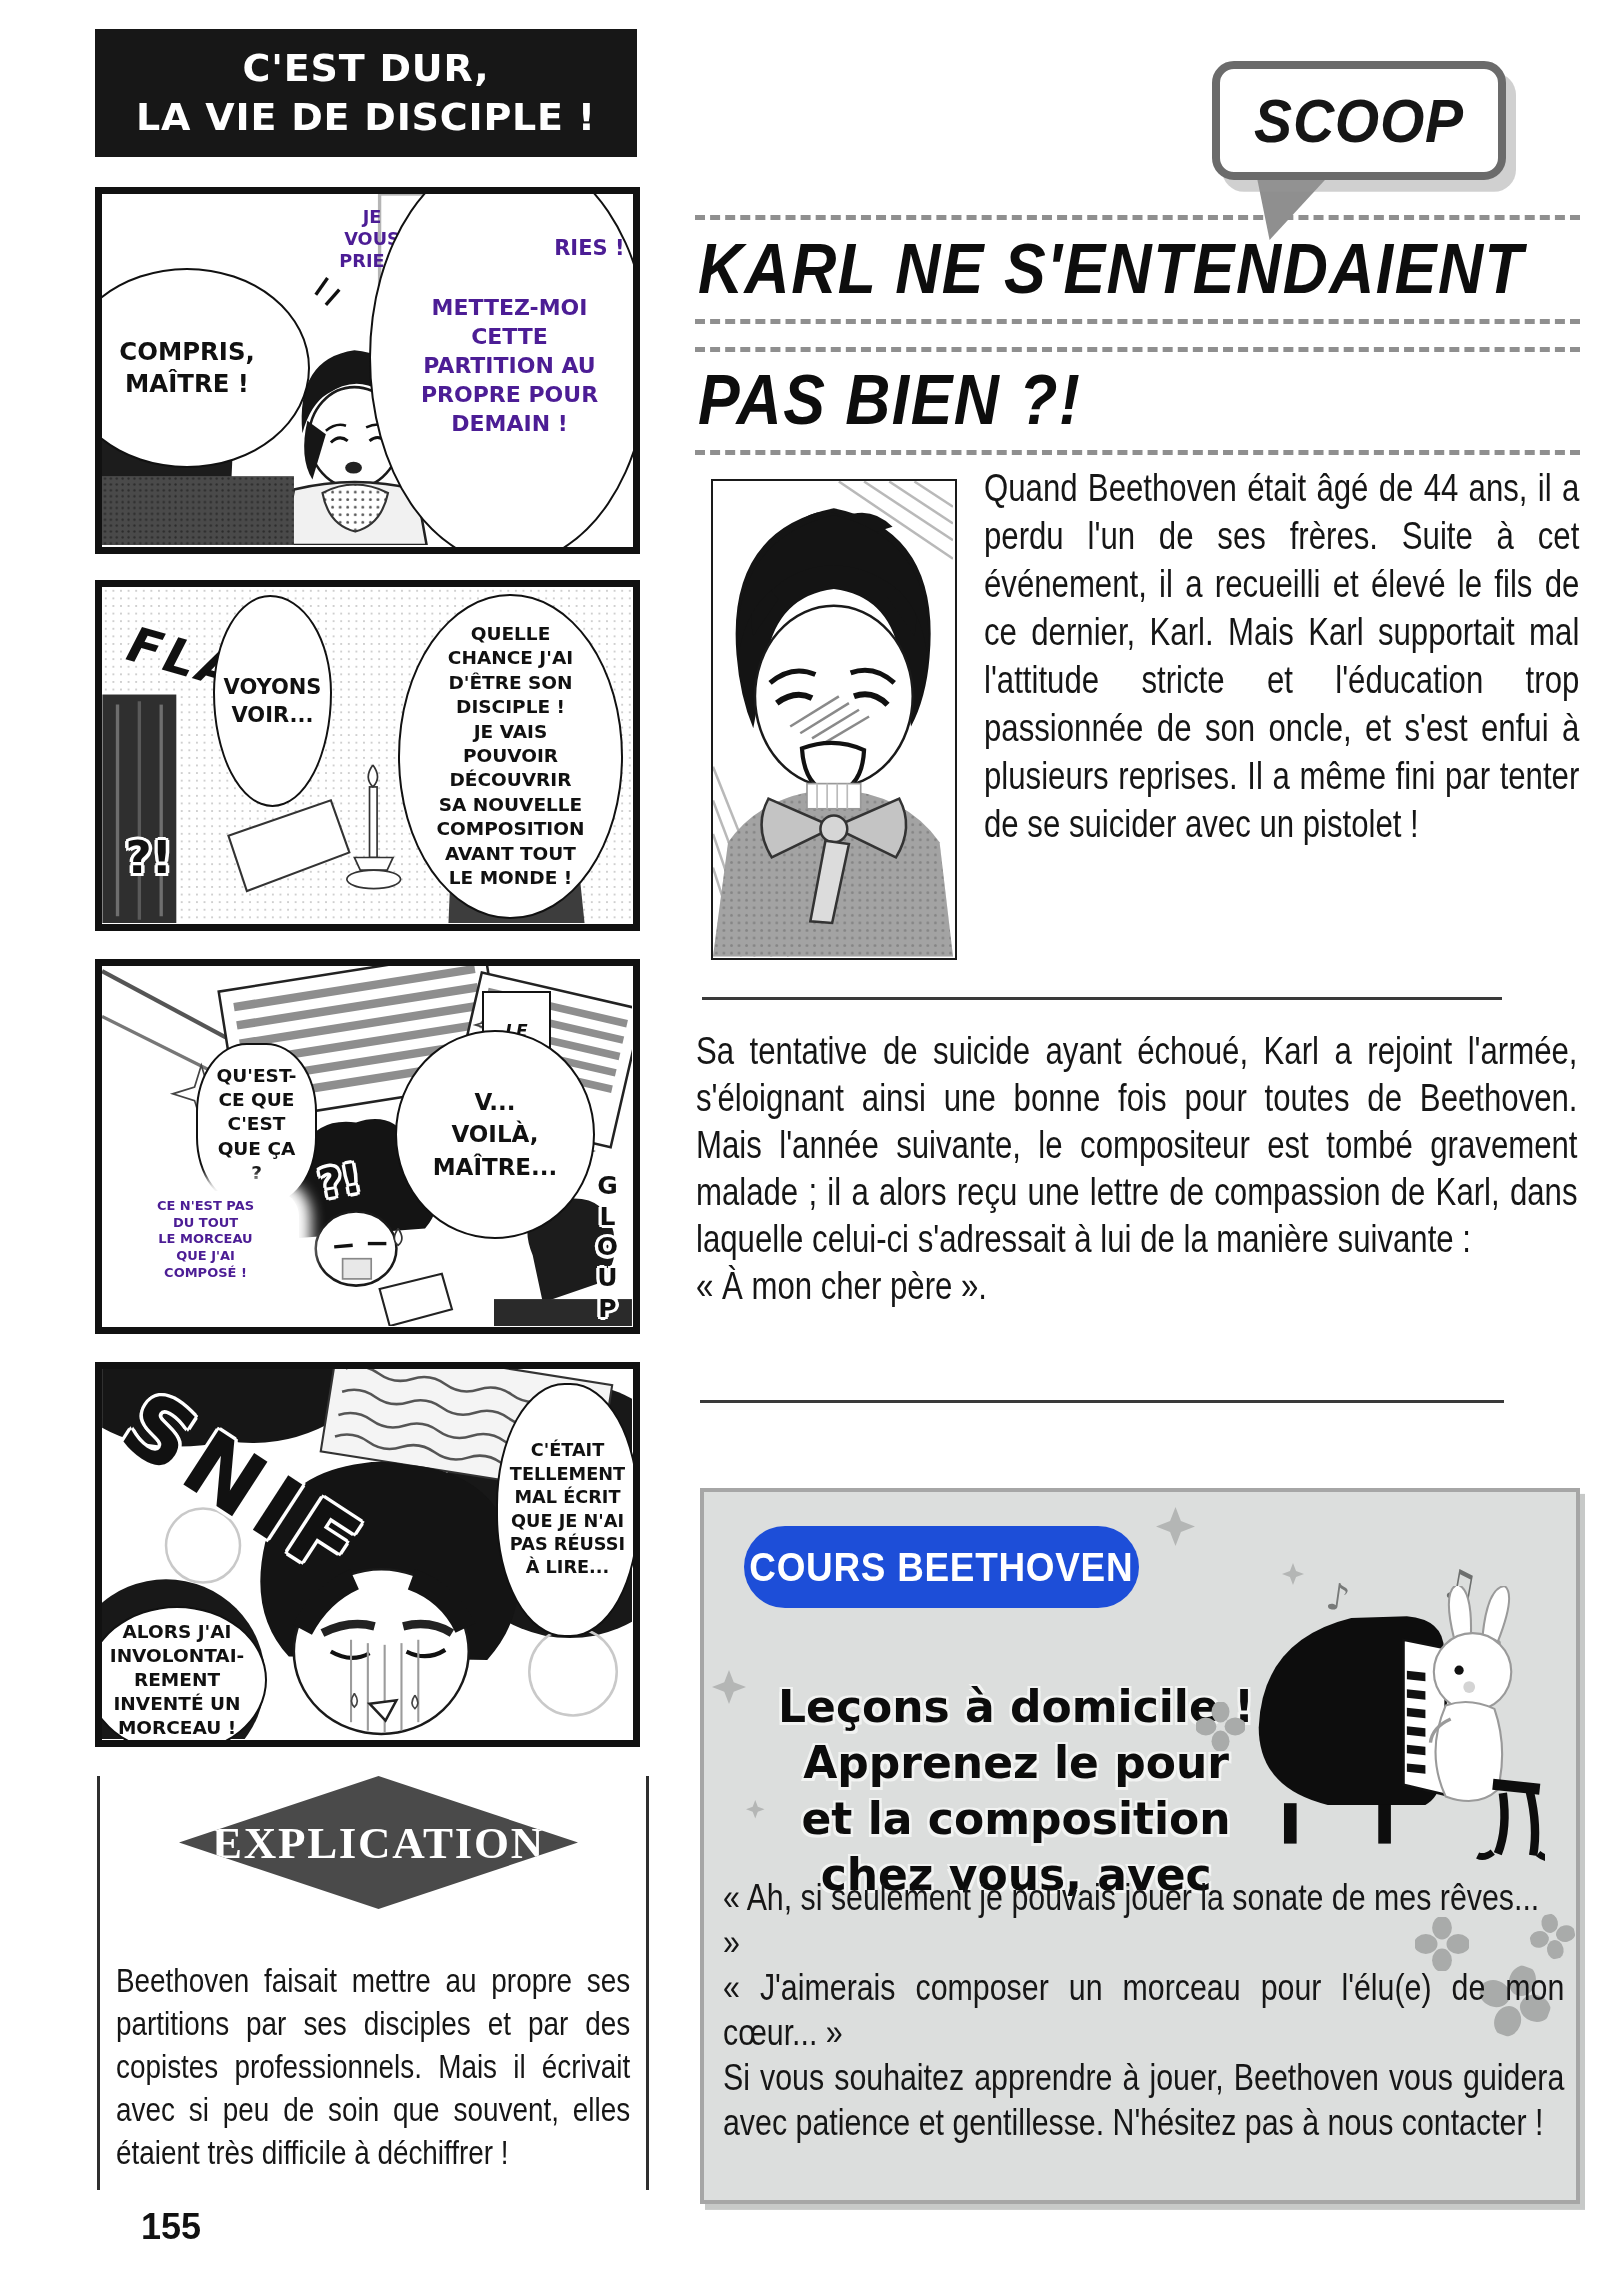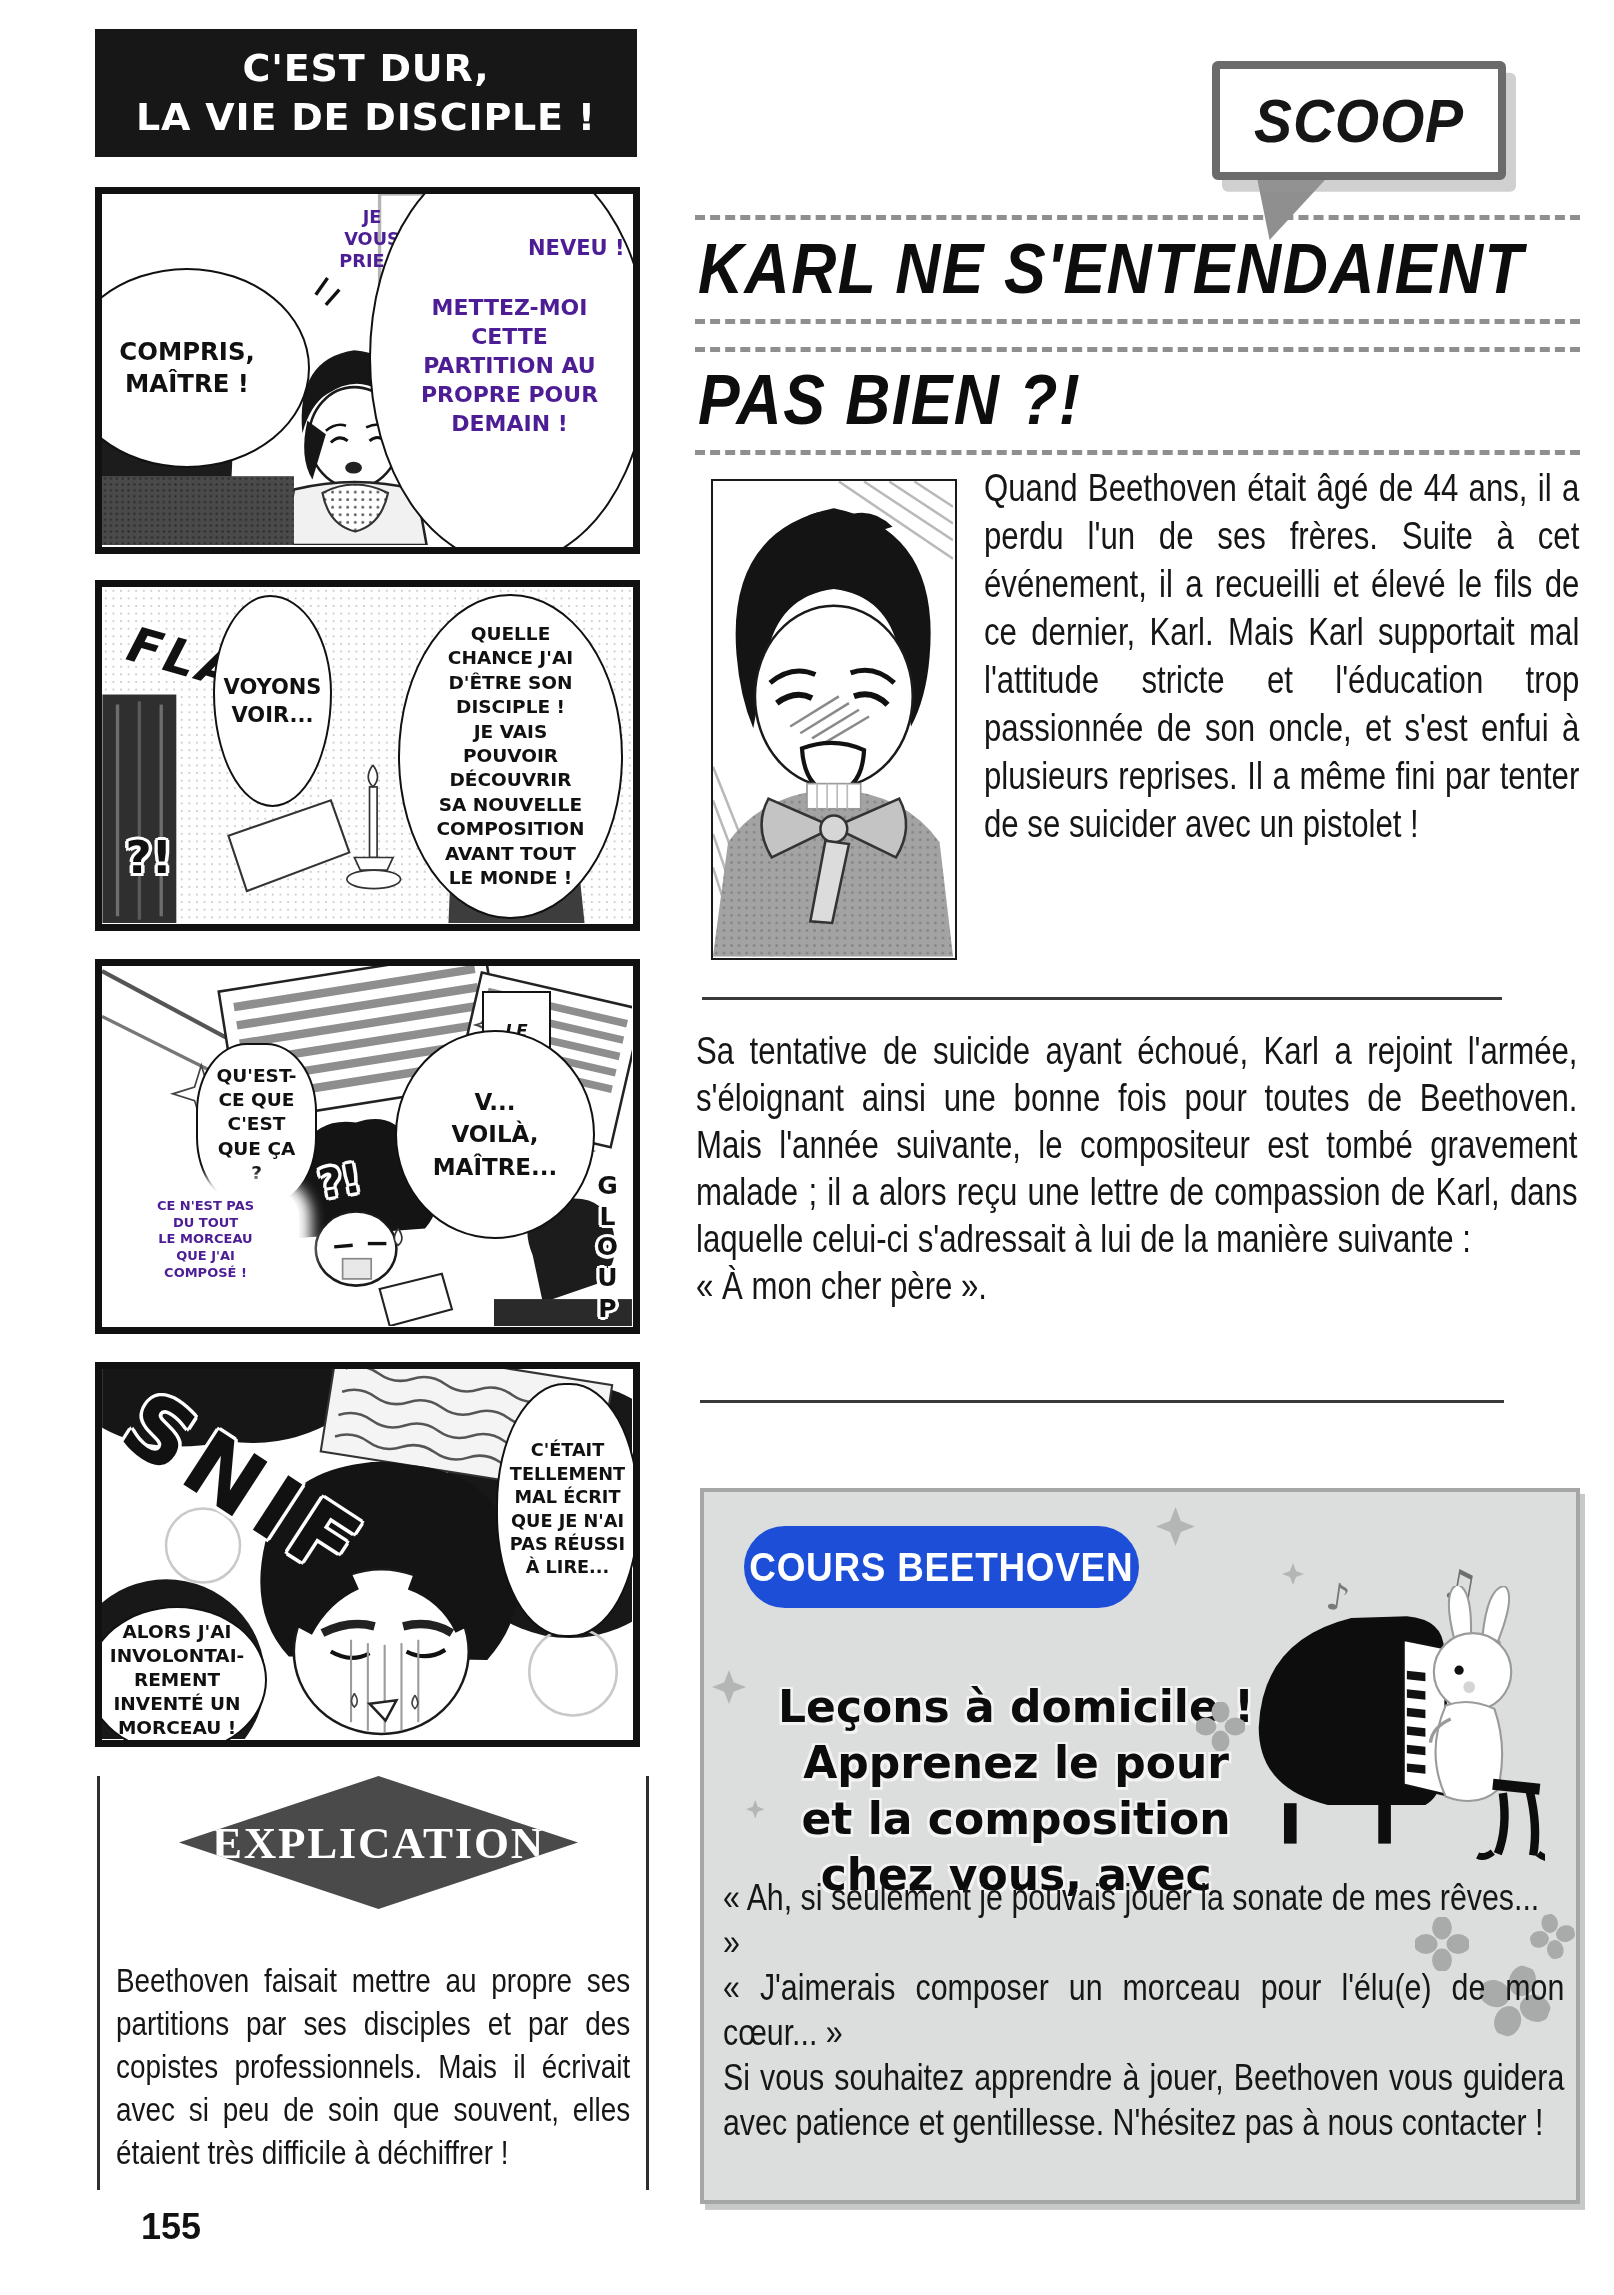--- a/index.html
+++ b/index.html
@@ -39,21 +39,21 @@
                 font-size:45px; letter-spacing:1.7px; }
   .vrule { width:2.5px; background:#2e2e2e; }
 
   
   .cond { transform:scaleX(0.82); transform-origin:0 0; }
   .body-txt { font-family:"Liberation Sans", sans-serif; color:#161616; text-align:justify;
               font-weight:400; }
 
   
   .scoop { left:1212px; top:61px; width:294px; height:119px; background:#fff;
-           border:8.4px solid #6b6b6b; border-radius:6px;
+           border:8.4px solid #6b6b6b; border-radius:22px;
            box-shadow:10px 11.8px 0 rgba(150,150,150,.45);
            display:flex; align-items:center; justify-content:center; z-index:3; }
   .scoop .t { font-family:"Liberation Sans", sans-serif; font-style:italic; font-weight:900;
               font-size:62px; letter-spacing:0.8px; transform:scaleX(.92); }
   .scoop-tail { left:1255px; top:168px; width:81px; height:72px; background:#8f8f8f;
                 clip-path:polygon(0 0, 100% 0, 18% 100%); z-index:2; }
 
   .hline { border-top:5px dashed #8f8f8f; border-bottom:5px dashed #8f8f8f;
            padding:7.6px 0 10px 3.4px; margin-bottom:23px; }
   .hline .t { display:inline-block; font-family:"Liberation Sans", sans-serif; font-style:italic;
@@ -127,21 +127,21 @@
       <line x1="266" y1="132" x2="282" y2="114" stroke="#111" stroke-width="4"></line>
     </svg>
     <div class="bubble" style="left:-38px; top:74px; width:246px; height:200px; border-radius:50%; font-size:24.4px; line-height:1.3;">
       <span class="prel">COMPRIS,
 MAÎTRE !</span>
     </div>
     <div class="btxt" style="left:217px; top:11.8px; width:106px; font-size:17.7px; line-height:1.25;">JE
 VOUS
 PRIE...</div>
     <div class="bubble" style="left:267px; top:-44px; width:281px; height:415px; border-radius:50%;">
-      <div class="btxt" style="right:23.5px; top:84px; font-size:21px; position:absolute;">NEVEU !</div>
+      <div class="btxt" style="right:23.5px; top:84px; font-size:21px; position:absolute;">RIES !</div>
       <div class="btxt prel" style="left:8.4px; right:8.4px; top:141px; font-size:22px; line-height:1.32;">METTEZ-MOI
 CETTE
 PARTITION AU
 PROPRE POUR
 DEMAIN !</div>
     </div>
   </div>
 
   <div class="abs panel ht" style="left:95px; top:580px; width:545px; height:351px;">
     <svg class="art" width="530" height="336" viewBox="0 0 630 400">

